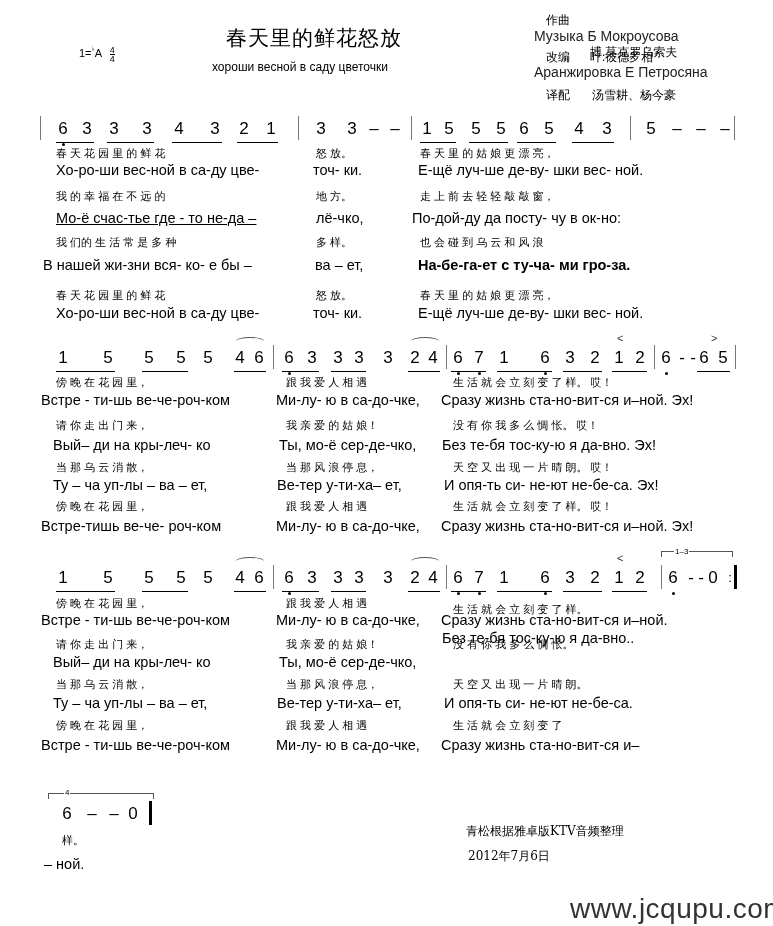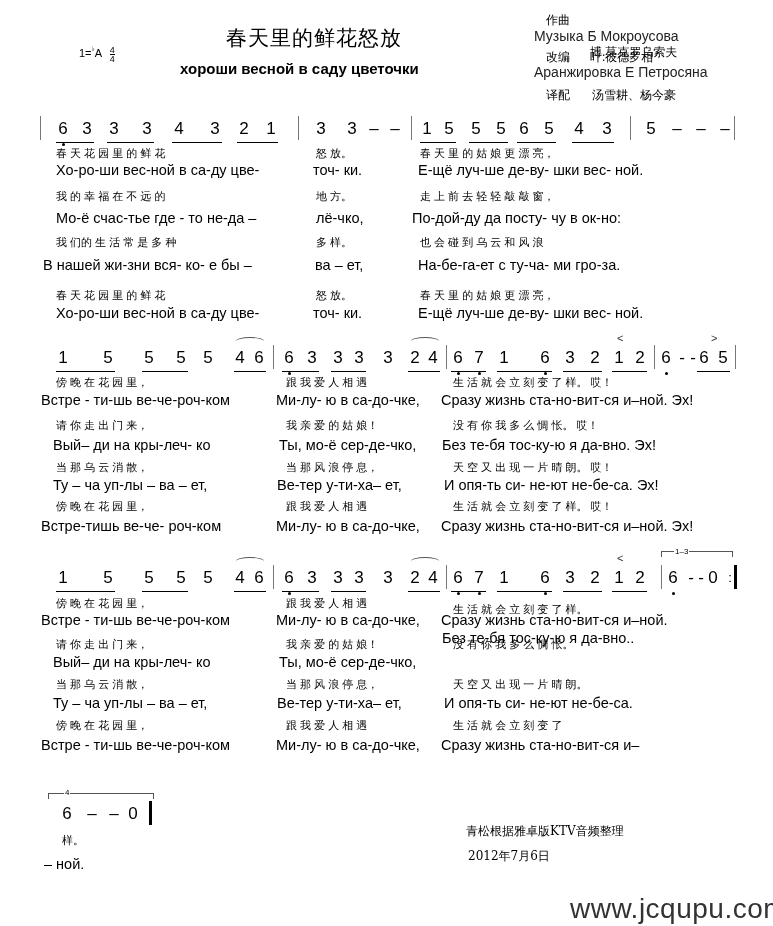--- a/index.html
+++ b/index.html
@@ -6,21 +6,21 @@
   html, body { width: 773px; height: 926px; background: #ffffff; overflow: hidden; }
   body { position: relative; font-family: "Liberation Sans", "DejaVu Sans", sans-serif; color: #000; }
   .abs { position: absolute; white-space: nowrap; }
 
   .key { left: 79px; top: 46px; font-size: 11px; }
   .key sup { font-size: 7px; position: relative; top: -2px; }
   .timesig { display: inline-block; vertical-align: middle; text-align: center; font-size: 9px; line-height: 8px; margin-left: 5px; }
   .timesig .num { border-bottom: 1px solid #000; display: block; }
 
   .title-cn { left: 226px; top: 24px; font-family: "DejaVu Serif", "Liberation Serif", serif; font-size: 21px; letter-spacing: 1px; }
-  .title-ru { left: 180px; top: 60px; font-size: 15px; font-weight: bold; }
+  .title-ru { left: 212px; top: 60px; font-size: 12px; font-weight: normal; }
 
   .credit { font-size: 12px; }
   .credit-ru { font-size: 14px; color: #222; }
 
   .notes-row { position: absolute; height: 26px; font-size: 17px; }
   .barline { position: absolute; width: 1px; background: #777; }
   .barline.thick { width: 3px; background: #000; }
   .note { position: absolute; top: 0; width: 14px; text-align: center; line-height: 22px; }
   .note.dotbelow::after { content: ""; position: absolute; left: 6px; top: 25px; width: 3px; height: 3px; background: #000; border-radius: 50%; }
   .uline { position: absolute; height: 1px; background: #000; top: 24px; }
@@ -102,30 +102,30 @@
   <div class="lyr-cn" style="left:56px;top:146px;">春  天  花  园  里    的  鲜  花</div>
   <div class="lyr-cn" style="left:316px;top:146px;">怒   放。</div>
   <div class="lyr-cn" style="left:420px;top:146px;">春  天  里  的  姑  娘  更  漂    亮，</div>
   <div class="lyr-ru" style="left:56px;top:162px;">Хо-ро-ши  вес-ной в са-ду  цве-</div>
   <div class="lyr-ru" style="left:313px;top:162px;">точ- ки.</div>
   <div class="lyr-ru" style="left:418px;top:162px;">Е-щё  луч-ше де-ву- шки вес- ной.</div>
 
   <div class="lyr-cn" style="left:56px;top:189px;">我  的  幸   福   在   不  远  的</div>
   <div class="lyr-cn" style="left:316px;top:189px;">地   方。</div>
   <div class="lyr-cn" style="left:420px;top:189px;">走  上  前  去 轻  轻  敲  敲   窗，</div>
-  <div class="lyr-ru" style="left:56px;top:210px;">Мо-ё счас-тье  где - то   не-да –</div>
+  <div class="lyr-ru" style="left:56px;top:210px;text-decoration:underline;">Мо-ё счас-тье  где - то   не-да –</div>
   <div class="lyr-ru" style="left:316px;top:210px;">лё-чко,</div>
   <div class="lyr-ru" style="left:412px;top:210px;">По-дой-ду да посту- чу  в ок-но:</div>
 
   <div class="lyr-cn" style="left:56px;top:235px;">我 们的 生   活   常   是  多  种</div>
   <div class="lyr-cn" style="left:316px;top:235px;">多   样。</div>
   <div class="lyr-cn" style="left:420px;top:235px;">也  会  碰  到 乌 云  和  风   浪</div>
   <div class="lyr-ru" style="left:43px;top:257px;">В нашей жи-зни  вся- ко- е  бы –</div>
   <div class="lyr-ru" style="left:315px;top:257px;">ва – ет,</div>
-  <div class="lyr-ru" style="left:418px;top:257px;">На-бе-га-ет с ту-ча- ми  гро-за.</div>
+  <div class="lyr-ru" style="left:418px;top:257px;font-weight:bold;">На-бе-га-ет с ту-ча- ми  гро-за.</div>
 
   <div class="lyr-cn" style="left:56px;top:288px;">春  天  花  园  里    的  鲜  花</div>
   <div class="lyr-cn" style="left:316px;top:288px;">怒   放。</div>
   <div class="lyr-cn" style="left:420px;top:288px;">春  天  里  的  姑  娘  更  漂    亮，</div>
   <div class="lyr-ru" style="left:56px;top:305px;">Хо-ро-ши  вес-ной в са-ду  цве-</div>
   <div class="lyr-ru" style="left:313px;top:305px;">точ- ки.</div>
   <div class="lyr-ru" style="left:418px;top:305px;">Е-щё  луч-ше де-ву- шки вес- ной.</div>
 </div>
 
 <div>

